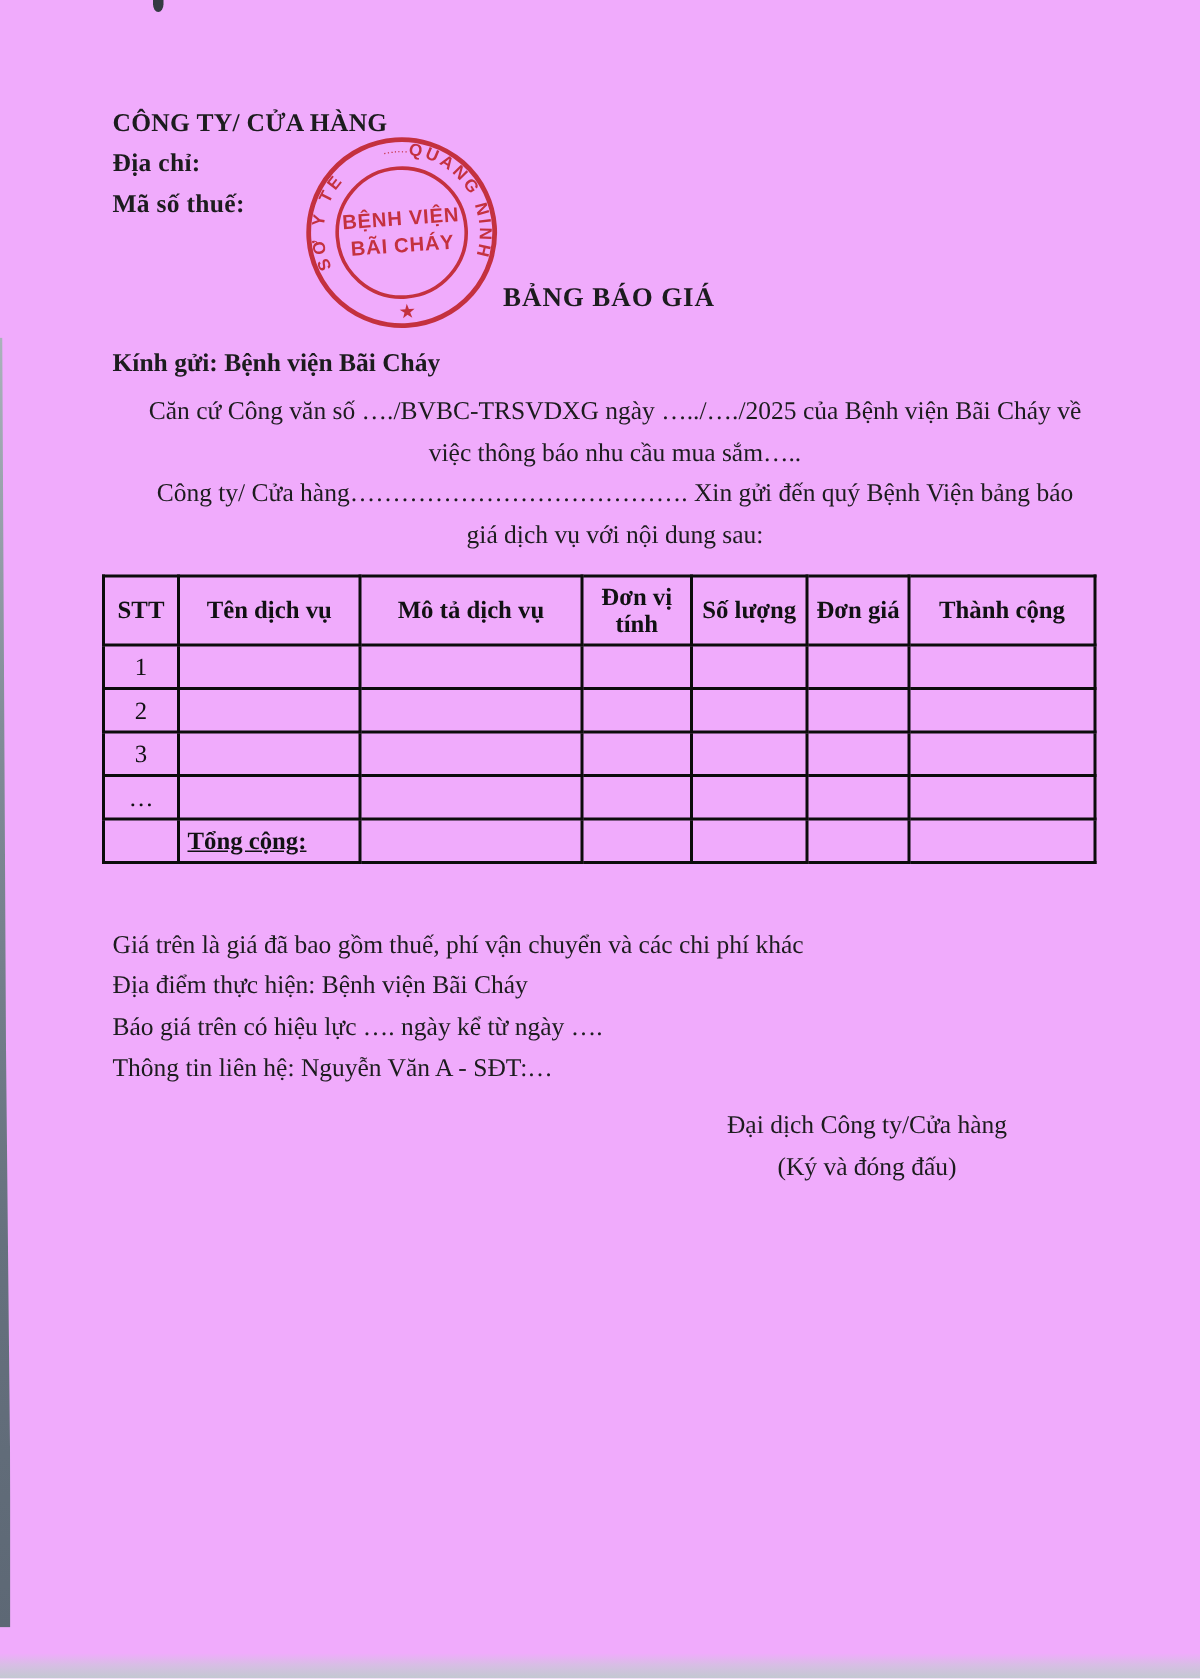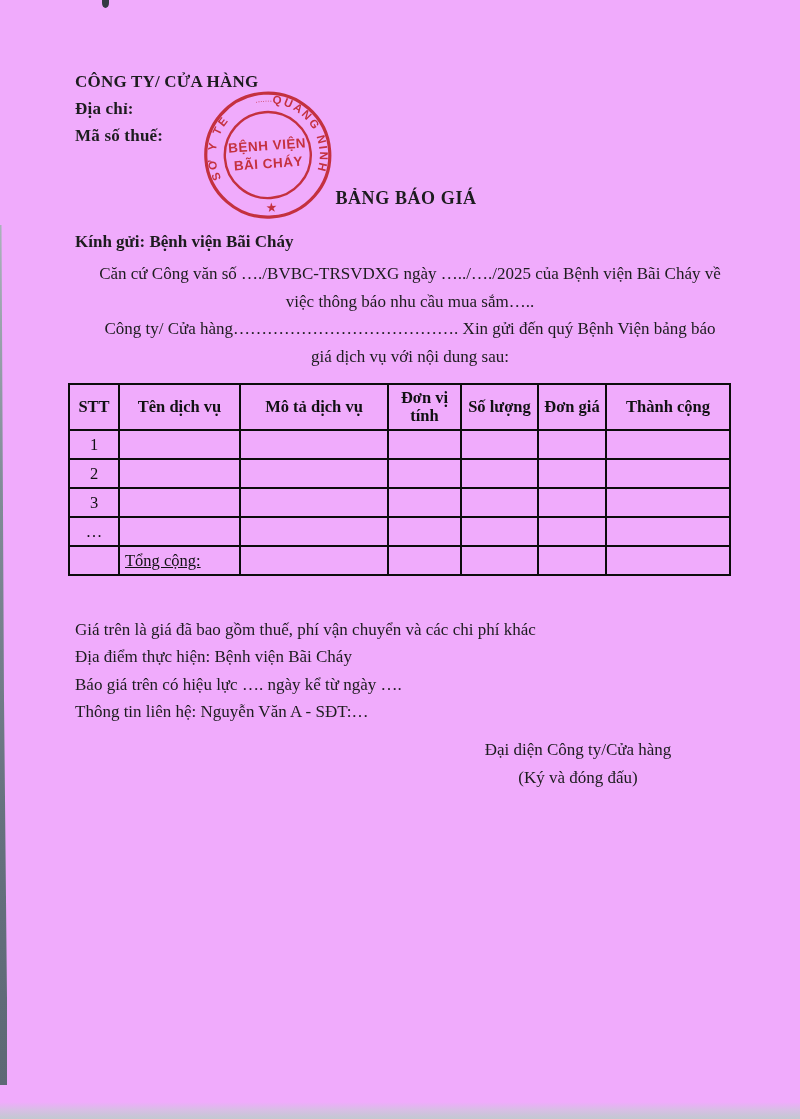--- a/index.html
+++ b/index.html
@@ -62,21 +62,21 @@
   .quote-table th, .quote-table td {
     border: 2px solid #0c0c0c;
     padding: 0;
     text-align: center;
     vertical-align: middle;
   }
   .quote-table th { font-weight: bold; height: 44px; line-height: 1.12; }
   .quote-table td { height: 27px; font-size: 16.5px; }
   .total-cell {
     text-align: left !important;
-    font-weight: normal;
+    font-weight: bold;
     text-decoration: underline;
     padding-left: 5px !important;
   }
   .notes {
     position: absolute;
     left: 75px; top: 616px;
     font-size: 17px;
     line-height: 27.3px;
   }
   .notes .note-line { white-space: nowrap; }
@@ -225,17 +225,17 @@
     </table>
 
   <div class="notes">
     <div class="note-line">Giá trên là giá đã bao gồm thuế, phí vận chuyển và các chi phí khác</div>
     <div class="note-line">Địa điểm thực hiện: Bệnh viện Bãi Cháy</div>
     <div class="note-line">Báo giá trên có hiệu lực …. ngày kể từ ngày ….</div>
     <div class="note-line">Thông tin liên hệ: Nguyễn Văn A - SĐT:…</div>
   </div>
 
   <div class="signature">
-    <div>Đại diện Công ty/Cửa hàng</div>
+    <div>Đại dịch Công ty/Cửa hàng</div>
     <div>(Ký và đóng đấu)</div>
   </div>
 
 </div>
 
 </body></html>

